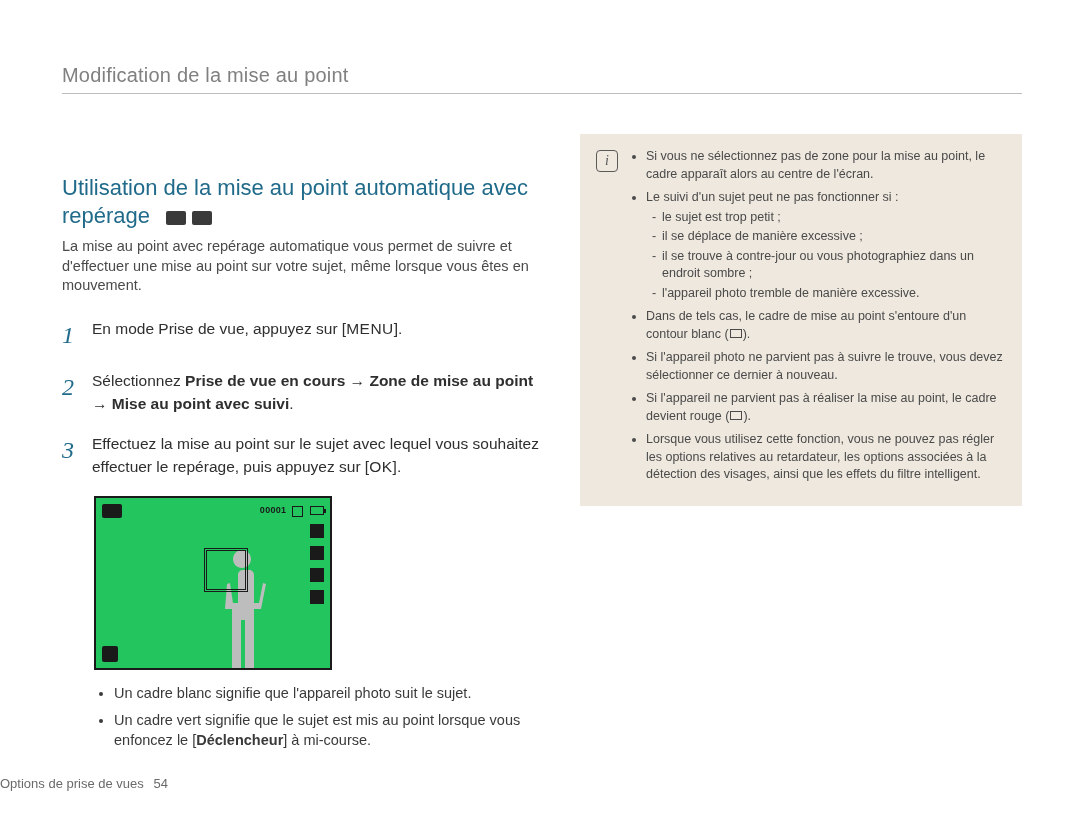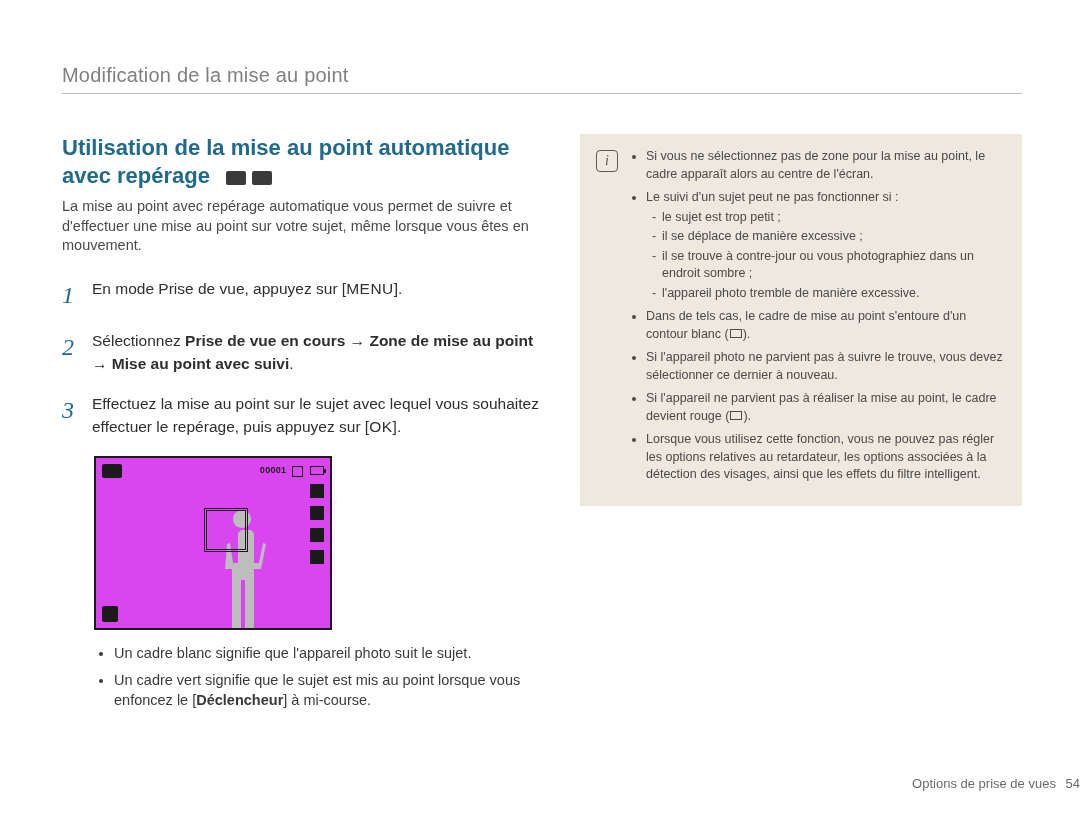--- a/index.html
+++ b/index.html
@@ -3,32 +3,32 @@
 <meta charset="utf-8">
 <style>
   * { box-sizing: border-box; margin: 0; padding: 0; }
   html, body { width: 1080px; height: 815px; background: #fff; font-family: Arial, Helvetica, sans-serif; color: #3a3a3a; }
   .page { padding: 64px 58px 30px 62px; position: relative; height: 100%; }
   .page-title { font-size: 20px; font-weight: 300; color: #808080; letter-spacing: 0.2px; }
   .hr { border: none; border-top: 1px solid #bdbdbd; margin-top: 6px; }
   .columns { display: flex; gap: 28px; margin-top: 40px; }
   .left { flex: 0 0 490px; }
   .right { flex: 1 1 auto; }
-  .h2 { font-size: 22px; color: #206a8a; font-weight: 700; line-height: 1.25; }
+  .h2 { font-size: 22px; color: #206a8a; font-weight: 400; line-height: 1.25; margin-top: 40px; }
   .mode-icons { display: inline-flex; gap: 6px; margin-left: 10px; vertical-align: -2px; }
   .mode-icon { display: inline-block; width: 20px; height: 14px; background: #3a3a3a; border-radius: 2px; }
   .intro { font-size: 14.5px; line-height: 1.35; margin-top: 8px; color: #4a4a4a; }
   .steps { margin-top: 22px; }
   .step { display: flex; gap: 12px; margin-bottom: 18px; font-size: 15.5px; line-height: 1.45; }
   .step-num { font-size: 24px; font-style: italic; font-weight: 300; color: #206a8a; min-width: 18px; font-family: Georgia, 'Times New Roman', serif; }
   .step-body { flex: 1; color: #2f2f2f; }
   .step-body b { font-weight: 700; }
   .keycap { display: inline-block; font-weight: 400; letter-spacing: 0.5px; }
   .illus-wrap { margin: 6px 0 6px 32px; }
-  .illus { width: 238px; height: 174px; border: 2px solid #1a1a1a; position: relative; background: #d946ef; }
+  .illus { width: 238px; height: 174px; border: 2px solid #1a1a1a; position: relative; background: #22c55e; }
   .il-top-left { position: absolute; top: 6px; left: 6px; width: 20px; height: 14px; background: #1a1a1a; border-radius: 2px; }
   .il-top-right { position: absolute; top: 6px; right: 6px; font-size: 9px; font-weight: 700; letter-spacing: 0.3px; color: #1a1a1a; }
   .il-top-right span { display: inline-block; vertical-align: middle; }
   .il-batt { width: 14px; height: 9px; border: 1.5px solid #1a1a1a; display: inline-block; margin-left: 4px; position: relative; top: 1px; }
   .il-batt::after { content: ""; position: absolute; right: -3px; top: 2px; width: 2px; height: 4px; background: #1a1a1a; }
   .il-mem { width: 11px; height: 11px; border: 1.5px solid #1a1a1a; display: inline-block; margin-left: 3px; position: relative; top: 1.5px; }
   .il-right-icons { position: absolute; right: 6px; top: 26px; display: flex; flex-direction: column; gap: 8px; }
   .ri { width: 14px; height: 14px; background: #1a1a1a; }
   .il-person { position: absolute; left: 122px; bottom: 0; width: 48px; height: 118px; }
   .focus-box { position: absolute; left: 108px; top: 50px; width: 44px; height: 44px; border: 3px double #1a1a1a; }
@@ -37,21 +37,21 @@
   .sub-bullets li { margin-bottom: 6px; padding-right: 6px; }
   .sub-bullets b { font-weight: 700; }
   .note-box { background: #eee8de; padding: 14px 18px 16px 16px; display: flex; gap: 12px; font-size: 12.5px; line-height: 1.4; color: #4a4a4a; }
   .note-icon { width: 22px; height: 22px; min-width: 22px; border: 1.5px solid #5a5a5a; border-radius: 4px; display: flex; align-items: center; justify-content: center; font-style: italic; font-family: Georgia, serif; font-size: 14px; color: #5a5a5a; margin-top: 2px; }
   .note-list { list-style: disc; padding-left: 16px; }
   .note-list > li { margin-bottom: 6px; }
   .note-sub { list-style: none; padding-left: 6px; margin-top: 2px; }
   .note-sub li { position: relative; padding-left: 10px; margin-bottom: 2px; }
   .note-sub li::before { content: "-"; position: absolute; left: 0; }
   .sq { display: inline-block; width: 12px; height: 9px; border: 1.2px solid #4a4a4a; vertical-align: 0px; margin: 0 1px; }
-  .footer { position: absolute; bottom: 24px; left: 0; right: 0; text-align: right; font-size: 13px; color: #6a6a6a; }
+  .footer { position: absolute; bottom: 24px; left: 0; right: 0; text-align: left; font-size: 13px; color: #6a6a6a; }
   .footer .pnum { font-weight: 400; margin-left: 6px; }
 </style>
 </head>
 <body>
 
 <div class="page">
   <div class="page-title">Modification de la mise au point</div>
   <hr class="hr">
 
   <div class="columns">

